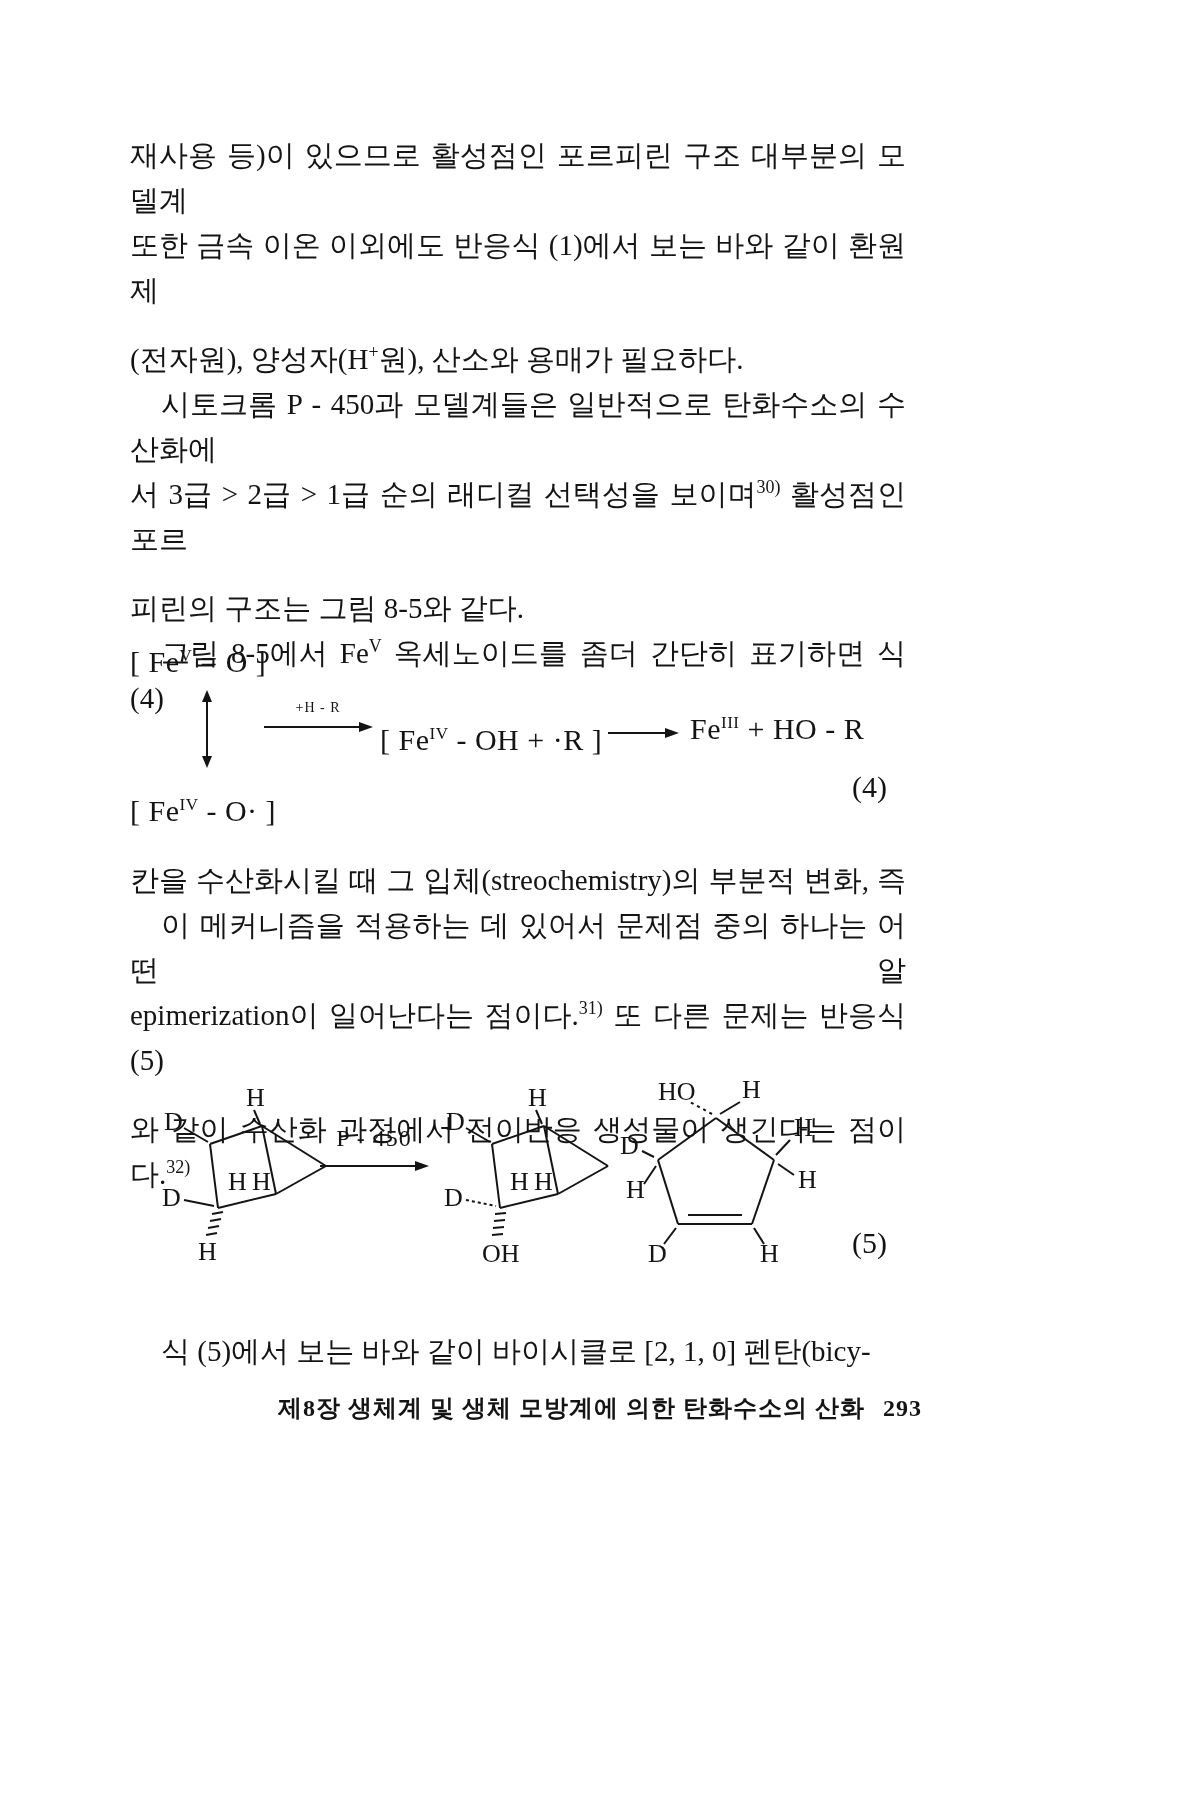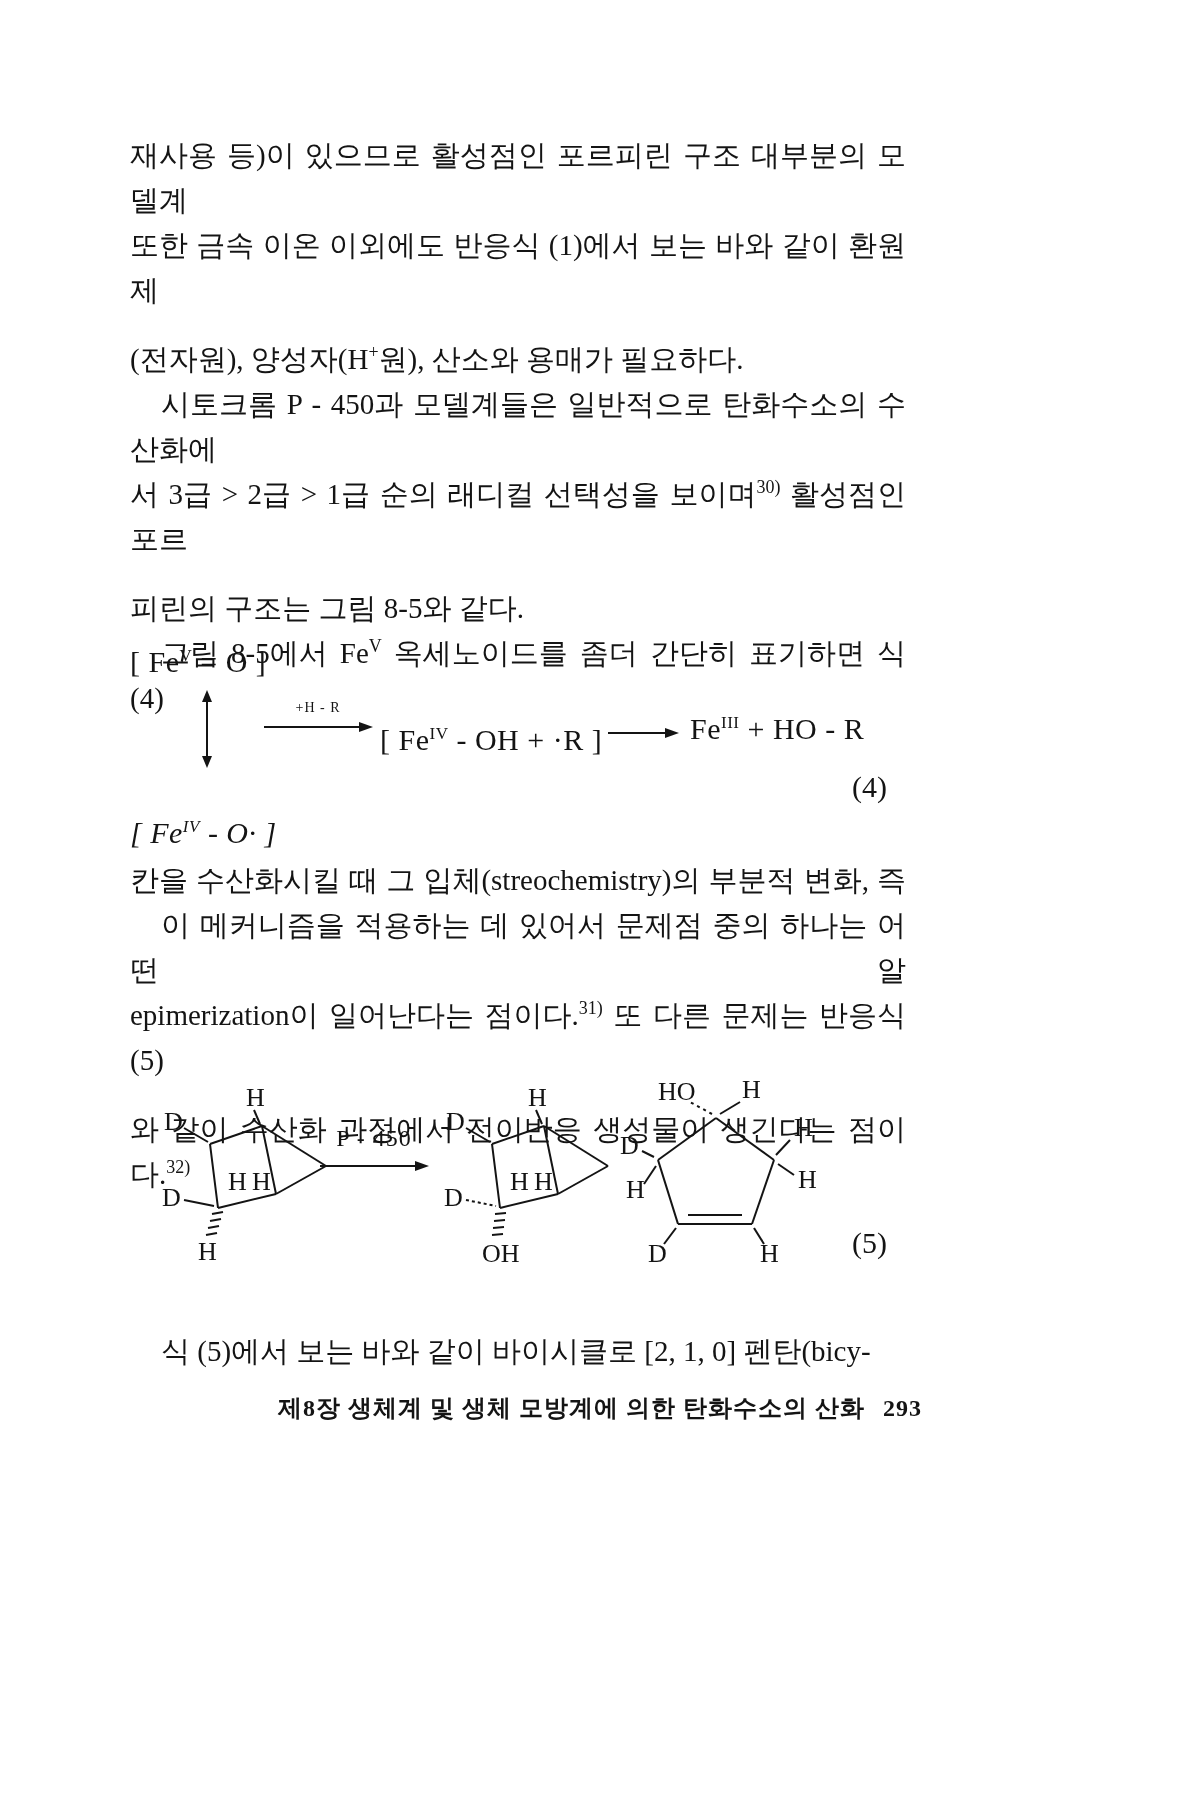--- a/index.html
+++ b/index.html
@@ -49,21 +49,21 @@
 <div class="abs eqtext" style="left:130px;top:645px;">
   <span>[ Fe</span><sup>V</sup><span> = O ]</span>
 </div>
 
 <svg class="abs arrowicon" style="left:198px;top:688px;" width="18" height="82" viewBox="0 0 18 82">
   <line x1="9" y1="11" x2="9" y2="71"></line>
   <polygon points="9,2 4,14 14,14"></polygon>
   <polygon points="9,80 4,68 14,68"></polygon>
 </svg>
 
-<div class="abs eqtext" style="left:130px;top:816px;font-style:italic;">
+<div class="abs eqtext" style="left:130px;top:794px;">
   <span>[ Fe</span><sup>IV</sup><span> - O· ]</span>
 </div>
 
 <div class="abs arrowgroup" style="left:262px;top:696px;width:112px;">
   <div class="arrowlabel">+H - R</div>
   <svg class="arrowicon" width="112" height="14" viewBox="0 0 112 14">
     <line x1="2" y1="7" x2="99" y2="7"></line>
     <polygon points="111,7 97,2 97,12"></polygon>
   </svg>
 </div>

